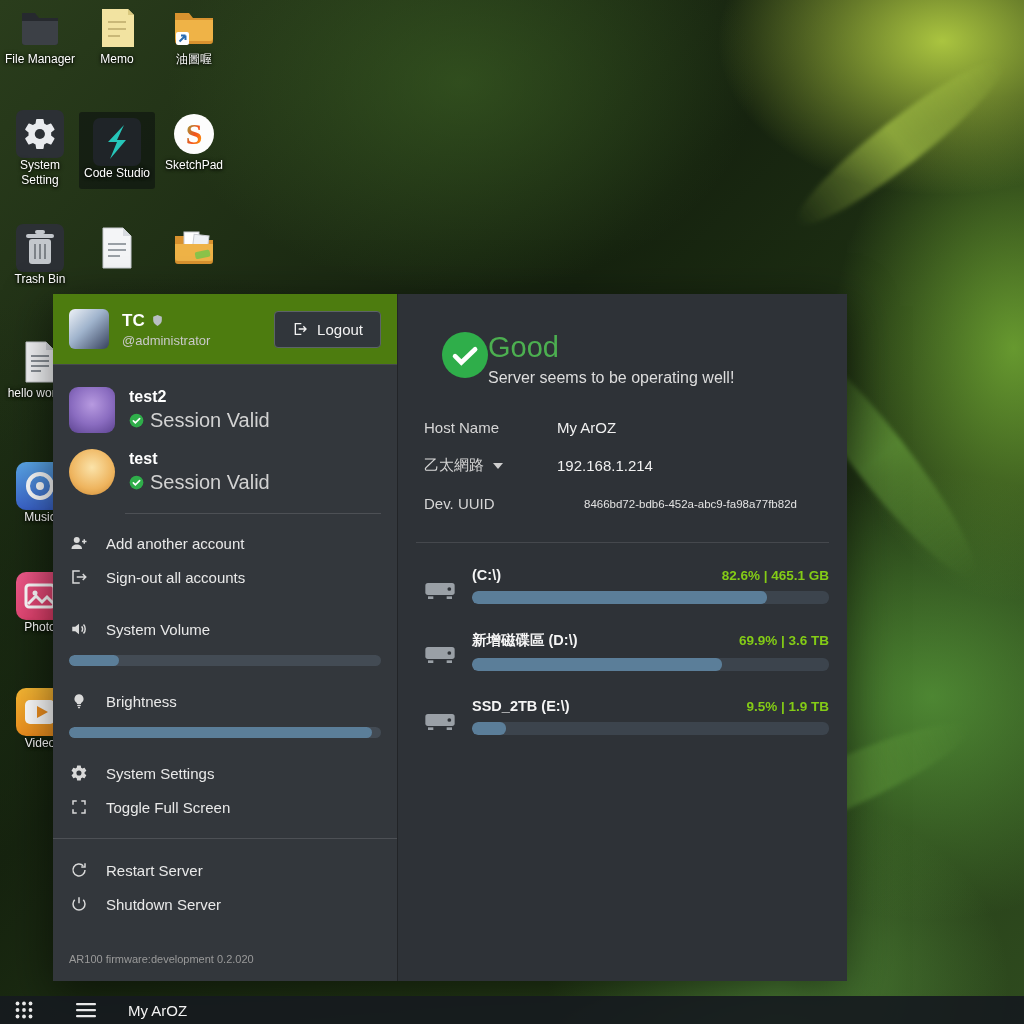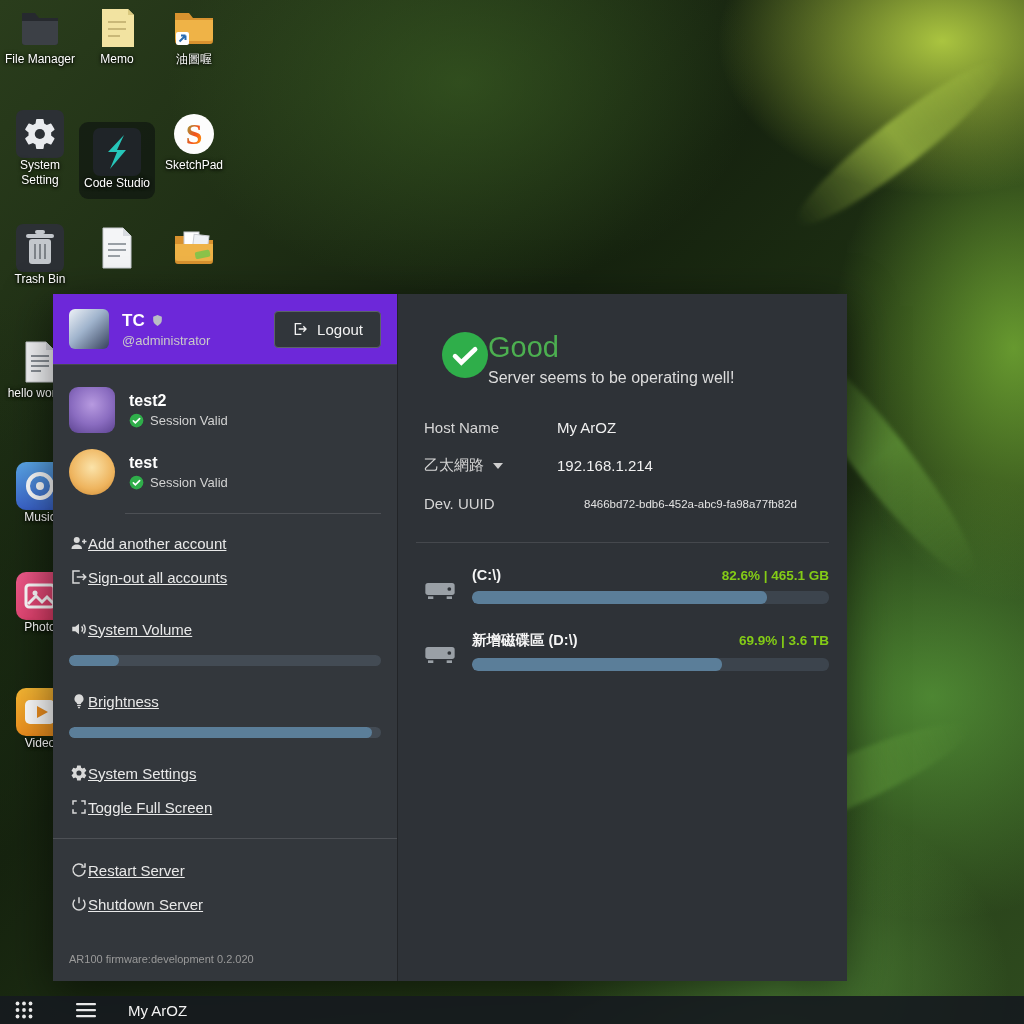--- a/index.html
+++ b/index.html
@@ -28,42 +28,42 @@
     text-shadow:0 1px 3px rgba(0,0,0,.95),0 0 4px rgba(0,0,0,.7);}
   .dicon.selected{background:rgba(10,12,14,.55);border-radius:3px;padding:6px 0 8px;margin-top:-6px;}
 
   
   .panel{position:absolute;left:53px;top:294px;width:794px;height:687px;z-index:10;
     display:flex;box-shadow:0 12px 44px rgba(0,0,0,.55);color:#e8e8e8;}
   .left-col{width:345px;background:#33373c;display:flex;flex-direction:column;
     border-right:1px solid #222427;box-sizing:border-box;}
   .right-col{flex:1;background:#2e3237;box-sizing:border-box;}
 
-  .user-head{display:flex;align-items:center;background:#6d28d9;padding:15px 16px;
+  .user-head{display:flex;align-items:center;background:#4d7c0f;padding:15px 16px;
     border-bottom:1px solid #46494e;}
   .avatar-tc{width:40px;height:40px;border-radius:6px;flex:none;
     background:linear-gradient(135deg,#eef2f7 0%,#9fb3cc 45%,#37415c 100%);}
   .user-meta{margin-left:13px;flex:1;min-width:0;}
   .user-name{font-size:17px;font-weight:bold;color:#fff;display:flex;align-items:center;gap:6px;}
   .user-handle{font-size:13px;color:#c9c9c9;margin-top:2px;}
   .logout-btn{display:flex;align-items:center;gap:9px;padding:9px 17px;border:1px solid #5c6368;
     border-radius:4px;background:#31363b;color:#f2f2f2;font-size:15px;cursor:pointer;}
 
   .left-body{padding:16px;display:flex;flex-direction:column;flex:1;}
   .acct{display:flex;align-items:center;gap:14px;margin:6px 0 10px;}
   .acct-avatar{width:46px;height:46px;flex:none;}
   .av-test2{border-radius:9px;background:radial-gradient(circle at 50% 38%,#b79ae0 0%,#8a6cc0 55%,#5c4390 100%);}
   .av-test{border-radius:50%;background:radial-gradient(circle at 50% 40%,#fbe3a9 0%,#eeb45e 60%,#c9832f 100%);}
   .acct-name{font-size:16px;font-weight:bold;color:#fff;}
-  .acct-status{display:flex;align-items:flex-end;gap:6px;font-size:13px;color:#d2d2d2;margin-top:3px;}
+  .acct-status{display:flex;align-items:center;gap:6px;font-size:20px;color:#d2d2d2;margin-top:3px;}
   .divider-short{border:0;border-top:1px solid #4d5055;margin:8px 0 12px 56px;}
   .divider-full{border:0;border-top:1px solid #4d5055;margin:14px -16px;}
 
-  .menu-item{display:flex;align-items:center;gap:0;font-size:15px;color:#e9e9e9;
-    padding:8px 1px;cursor:pointer;text-decoration:underline;}
+  .menu-item{display:flex;align-items:center;gap:18px;font-size:15px;color:#e9e9e9;
+    padding:8px 1px;cursor:pointer;}
   .menu-item svg{flex:none;}
   .slider-group{margin-top:18px;}
   .bar{height:11px;border-radius:6px;background:#434b54;margin-top:9px;overflow:hidden;}
   .bar>span{display:block;height:100%;border-radius:6px;background:#5b7e99;}
 
   .firmware{margin-top:auto;font-size:11px;color:#9a9a9a;padding-top:12px;}
 
   
   .status-header{display:flex;align-items:flex-start;padding:38px 40px 6px 44px;}
   .status-title{font-size:29px;color:#4CAF50;line-height:1.05;}
@@ -129,21 +129,21 @@
     <svg class="glyph" viewBox="0 0 48 48">
         <rect width="48" height="48" rx="7" fill="#2c3035"></rect>
         <g transform="translate(6 6) scale(1.5)" fill="#e9ebee">
           <path d="M19.4 13c.04-.33.06-.66.06-1s-.02-.67-.06-1l2.1-1.65a.5.5 0 0 0 .12-.64l-2-3.46a.5.5 0 0 0-.61-.22l-2.49 1a7.3 7.3 0 0 0-1.73-1l-.38-2.6A.5.5 0 0 0 13.9 2h-4a.5.5 0 0 0-.5.43l-.37 2.6c-.63.26-1.21.6-1.73 1l-2.49-1a.5.5 0 0 0-.61.22l-2 3.46a.5.5 0 0 0 .12.64L4.4 11c-.04.33-.06.66-.06 1s.02.67.06 1l-2.08 1.65a.5.5 0 0 0-.12.64l2 3.46c.11.22.37.32.61.22l2.49-1c.52.4 1.1.74 1.73 1l.37 2.6a.5.5 0 0 0 .5.43h4a.5.5 0 0 0 .5-.43l.38-2.6a7.3 7.3 0 0 0 1.73-1l2.49 1c.24.1.5 0 .61-.22l2-3.46a.5.5 0 0 0-.12-.64z"></path>
           <circle cx="11.9" cy="12" r="3.4" fill="#2c3035"></circle>
         </g>
       </svg>
     <div class="lbl">System Setting</div>
   </div>
 
-  <div class="dicon selected" style="left:79px;top:128px;border-radius:9px;">
+  <div class="dicon selected" style="left:79px;top:118px;">
     <svg class="glyph" viewBox="0 0 48 48">
         <rect width="48" height="48" rx="7" fill="#1f2428"></rect>
         <path d="M31 7L15 24h9l-7 17 16-19h-9z" fill="#26c6b9"></path>
       </svg>
     <div class="lbl">Code Studio</div>
   </div>
 
   <div class="dicon" style="left:156px;top:110px;">
     <svg class="glyph" viewBox="0 0 48 48">
         <defs>
@@ -446,20 +446,35 @@
             </svg>
           <div class="disk-head">
             <span class="disk-name">新增磁碟區 (D:\)</span>
             <span class="disk-stats">69.9% | 3.6 TB</span>
           </div>
           <div class="bar">
               <span style="width: 69.9%;"></span>
             </div>
         </div>
 
+        <div class="disk">
+          <svg class="disk-icon" width="32" height="22" viewBox="0 0 24 16">
+              <rect x="1" y="2" width="22" height="9" rx="2" fill="#9aa0a6"></rect>
+              <circle cx="19" cy="6.5" r="1.4" fill="#2e3237"></circle>
+              <rect x="3" y="12" width="4" height="2" fill="#9aa0a6"></rect>
+              <rect x="17" y="12" width="4" height="2" fill="#9aa0a6"></rect>
+            </svg>
+          <div class="disk-head">
+            <span class="disk-name">SSD_2TB (E:\)</span>
+            <span class="disk-stats">9.5% | 1.9 TB</span>
+          </div>
+          <div class="bar">
+              <span style="width: 9.5%;"></span>
+            </div>
+        </div>
       </div>
     </div>
   </div>
 
   <div class="taskbar">
     <div class="tb-btn">
       <svg width="20" height="20" viewBox="0 0 20 20" fill="#e8e8e8">
           <circle cx="3.5" cy="3.5" r="1.9"></circle>
           <circle cx="10" cy="3.5" r="1.9"></circle>
           <circle cx="16.5" cy="3.5" r="1.9"></circle>

